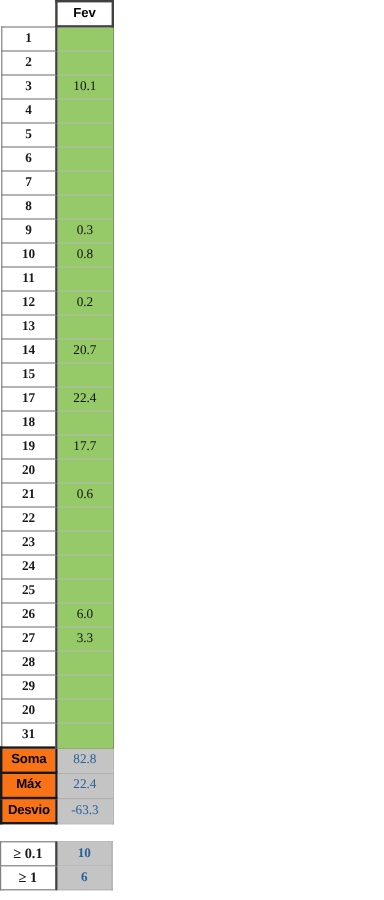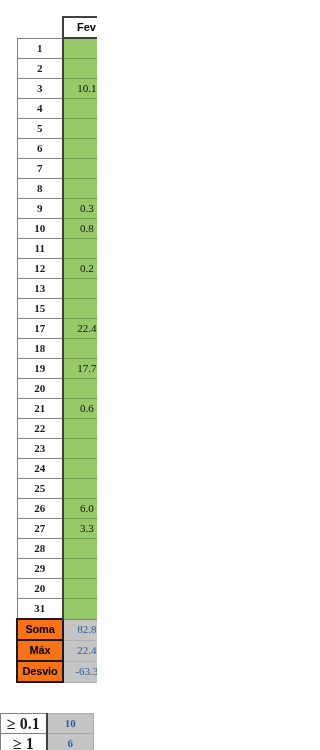--- a/index.html
+++ b/index.html
@@ -18,21 +18,21 @@
     width: 97px;
     height: 750px;
     position: relative;
   }
 
   
   .main-table {
     border-collapse: collapse;
     table-layout: fixed;
     width: 93px;
-    margin: 16px;
+    margin: 0;
     border-radius: 11px;
   }
   .main-table col.c-label { width: 46px; }
   .main-table col.c-value { width: 47px; }
 
   .main-table td, .main-table th {
     height: 19px;
     padding: 0;
     margin: 0;
     text-align: center;
@@ -113,21 +113,21 @@
     vertical-align: middle;
     line-height: 19px;
     overflow: hidden;
     white-space: nowrap;
   }
   .thr-label {
     background: #ffffff;
     border: 1px solid #808080;
     border-right: 2px solid #404040;
     font-weight: bold;
-    font-size: 16px;
+    font-size: 12px;
     color: #1a1a1a;
   }
   .thr-value {
     background: #c4c4c4;
     border: 1px solid #a8a8a8;
     border-left: none;
     font-weight: bold;
     font-size: 11px;
     color: #2a6099;
   }
@@ -195,20 +195,24 @@
         </tr>
         <tr>
           <td class="row-label">12</td>
           <td class="row-value">0.2</td>
         </tr>
         <tr>
           <td class="row-label">13</td>
           <td class="row-value"></td>
         </tr>
         <tr>
+          <td class="row-label">14</td>
+          <td class="row-value">20.7</td>
+        </tr>
+        <tr>
           <td class="row-label">15</td>
           <td class="row-value"></td>
         </tr>
         <tr>
           <td class="row-label">17</td>
           <td class="row-value">22.4</td>
         </tr>
         <tr>
           <td class="row-label">18</td>
           <td class="row-value"></td>

